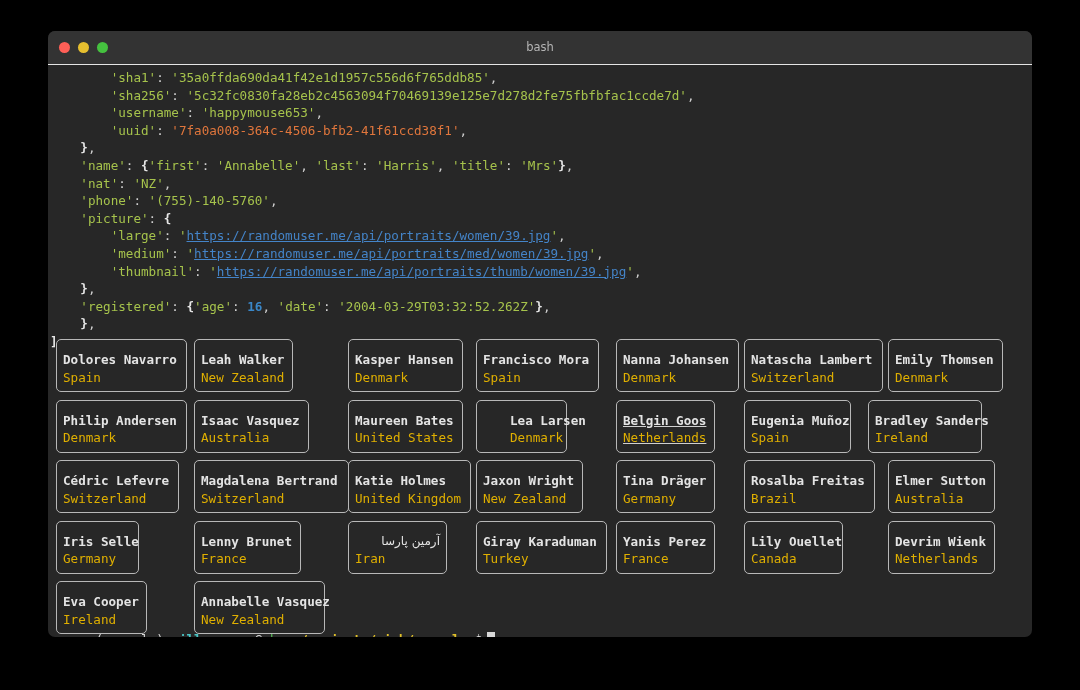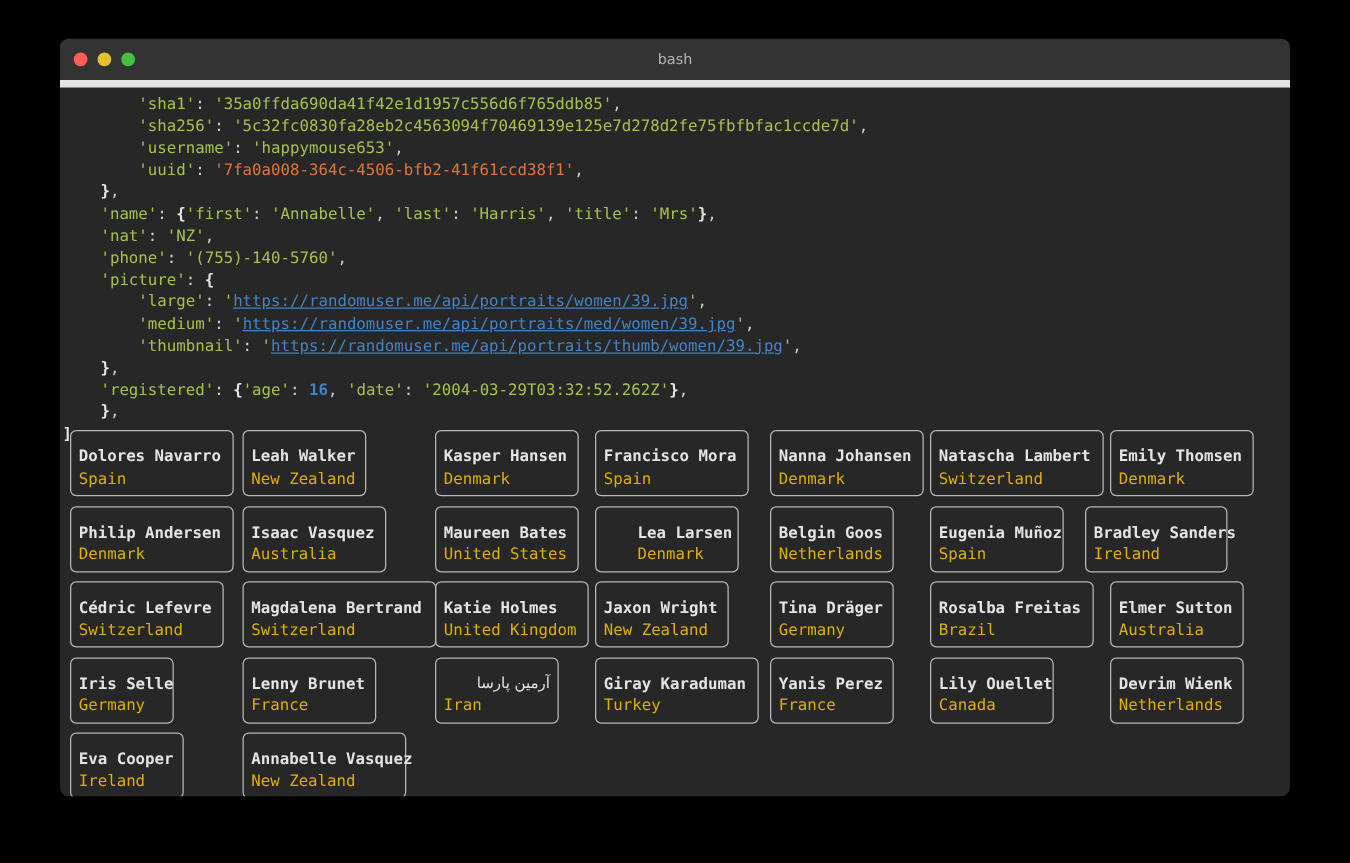--- a/index.html
+++ b/index.html
@@ -23,21 +23,21 @@
     height: 606px;
     background: #272727;
     border-radius: 7px;
     overflow: hidden;
     box-shadow: 0 2px 14px rgba(0,0,0,0.8);
   }
   #title-bar {
     position: relative;
     height: 33px;
     background: #333333;
-    border-bottom: 6px solid #e5e5e5;
+    border-bottom: 1px solid #e5e5e5;
   }
   #traffic-lights {
     position: absolute;
     left: 11px;
     top: 11px;
     display: flex;
     gap: 8px;
   }
   .light {
     width: 11px;
@@ -215,25 +215,25 @@
             <span class="pcountry">Denmark</span>
           </div>
           <div class="panel" style="left: 144px; width: 115px;">
             <span class="pname">Isaac Vasquez</span>
             <span class="pcountry">Australia</span>
           </div>
           <div class="panel" style="left: 298px; width: 115px;">
             <span class="pname">Maureen Bates</span>
             <span class="pcountry">United States</span>
           </div>
-          <div class="panel" style="left: 426px; width: 115px; padding-left: 33px;">
+          <div class="panel" style="left: 426px; width: 91px; padding-left: 33px;">
             <span class="pname">Lea Larsen</span>
             <span class="pcountry">Denmark</span>
           </div>
-          <div class="panel" style="left: 566px; width: 99px;">
+          <div class="panel" style="left: 566px; width: 99px; text-decoration: underline;">
             <span class="pname">Belgin Goos</span>
             <span class="pcountry">Netherlands</span>
           </div>
           <div class="panel" style="left: 694px; width: 107px;">
             <span class="pname">Eugenia Muñoz</span>
             <span class="pcountry">Spain</span>
           </div>
           <div class="panel" style="left: 818px; width: 114px;">
             <span class="pname">Bradley Sanders</span>
             <span class="pcountry">Ireland</span>

